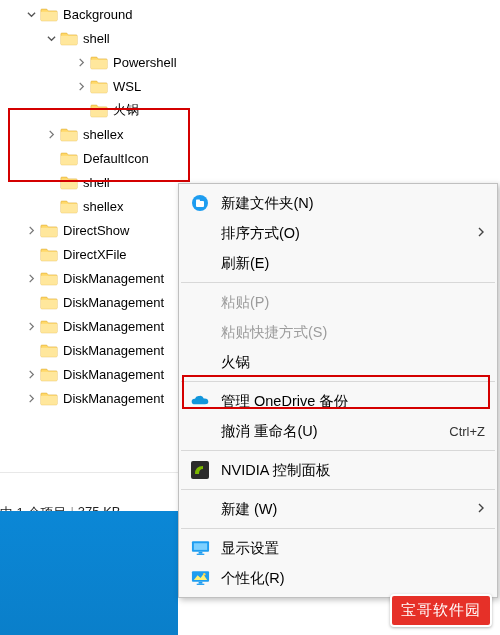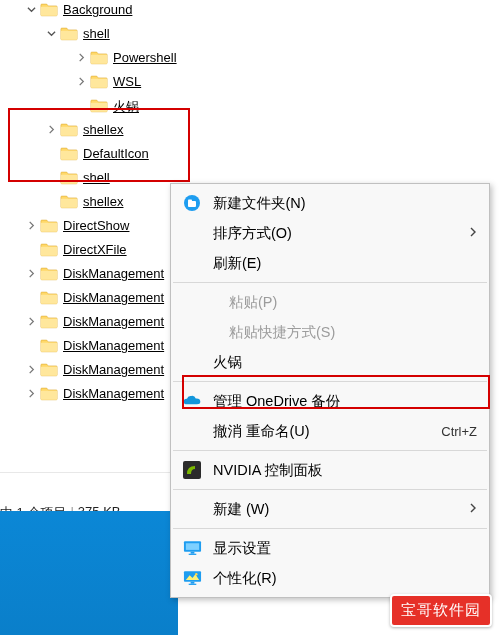--- a/index.html
+++ b/index.html
@@ -11,24 +11,23 @@
     height: 635px;
     position: relative;
     overflow: hidden;
     color: #000;
   }
   .tree {
     padding: 2px 0 0 0;
   }
   .node {
     display: flex;
-    align-items: flex-start;
+    align-items: center;
     height: 24px;
     white-space: nowrap;
-    text-decoration: underline;
   }
   .spacer { display: inline-block; height: 1px; }
   .twisty {
     width: 14px;
     height: 14px;
     display: inline-flex;
     align-items: center;
     justify-content: center;
     color: #666;
     font-size: 10px;
@@ -82,35 +81,35 @@
     position: absolute;
     left: 0;
     bottom: 0;
     width: 178px;
     height: 124px;
     background: linear-gradient(#0b87d6, #0a7fca);
   }
 
   .context-menu {
     position: absolute;
-    left: 170px;
+    left: 178px;
     top: 183px;
     width: 320px;
     background: #f8f8f8;
     border: 1px solid #c0c0c0;
     box-shadow: 2px 2px 6px rgba(0,0,0,.25);
     padding: 4px 0;
   }
   .menu-item {
     display: flex;
     align-items: center;
     height: 30px;
     padding: 0 12px 0 10px;
   }
-  .menu-item.disabled { color: #9c9c9c; gap: 16px; }
+  .menu-item.disabled { color: #9c9c9c; }
   .menu-icon {
     width: 22px;
     height: 22px;
     display: inline-flex;
     align-items: center;
     justify-content: center;
     margin-right: 10px;
     flex-shrink: 0;
   }
   .menu-label { flex: 1; font-size: 14.5px; }

